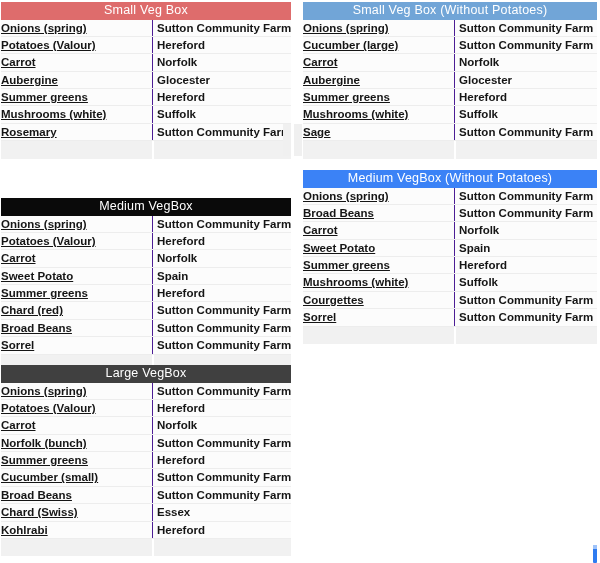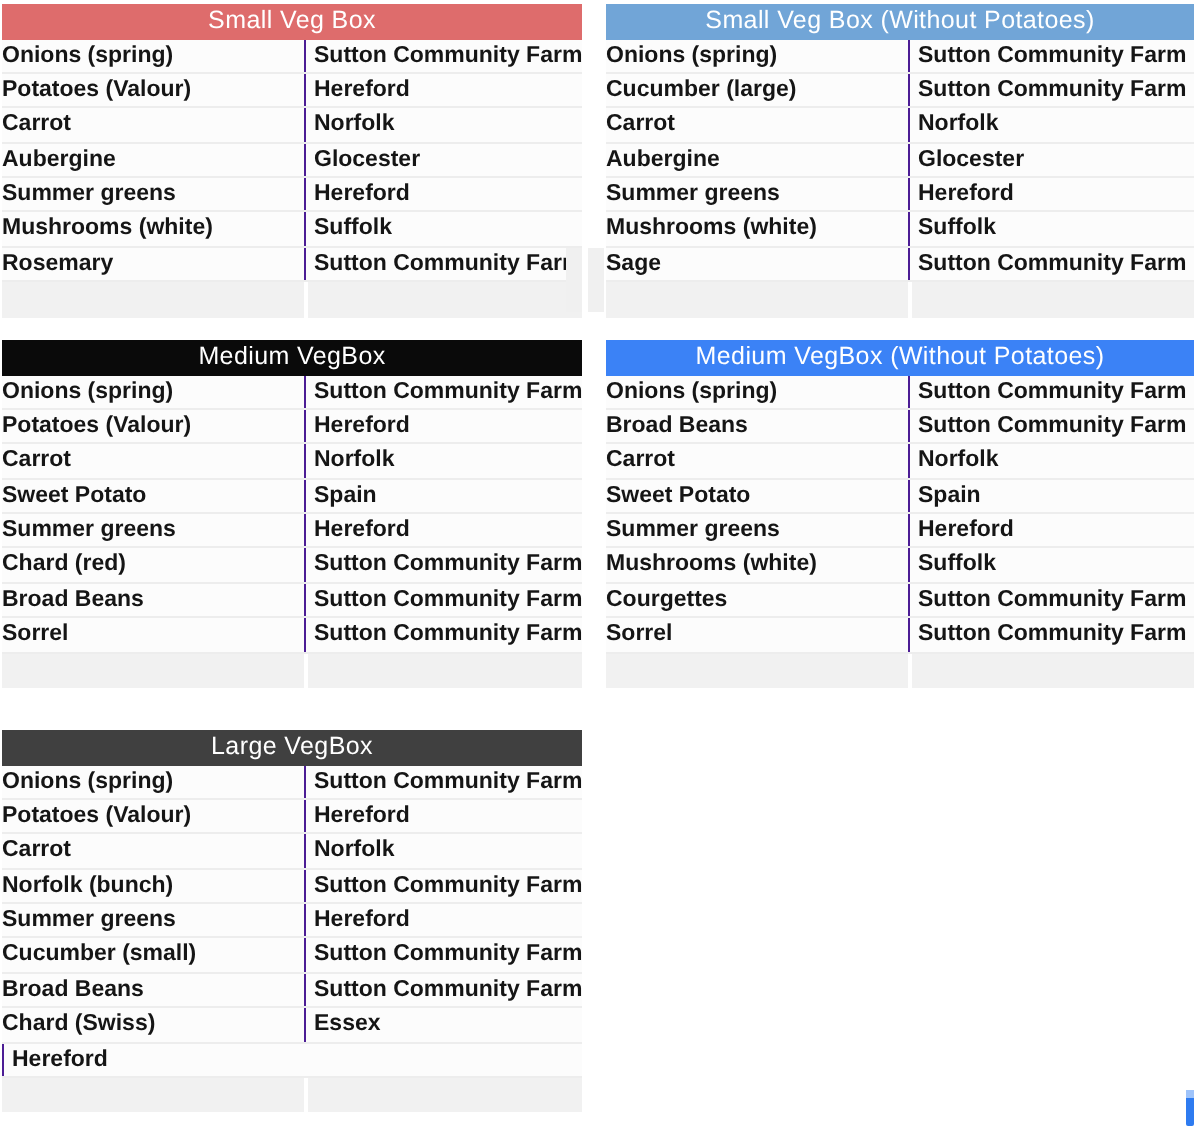--- a/index.html
+++ b/index.html
@@ -44,20 +44,21 @@
     font-weight: 700;
     color: #151515;
     white-space: nowrap;
     overflow: hidden;
   }
 
   .trow .c1 {
     width: 151px;
     padding-left: 0;
     flex: 0 0 auto;
+    text-decoration: underline;
   }
 
   .trow .c2 {
     flex: 1 1 auto;
     padding-left: 4px;
     border-left: 1px solid #4c1d95;
   }
 
   .trow.empty {
     background: #F1F1F1;
@@ -158,21 +159,21 @@
         <div class="c1">Sage</div>
         <div class="c2">Sutton Community Farm</div>
       </div>
       <div class="trow empty">
         <div class="c1"></div>
         <div class="c2"></div>
       </div>
     </section>
 
   <section class="vegtable" style="left:1px; top:170px; width:290px">
-      <div class="thead" style="background: rgb(10, 10, 10);">Medium VegBox</div>
+      <div class="thead" style="background: rgb(10, 10, 10); margin-top: 28px;">Medium VegBox</div>
       <div class="trow">
         <div class="c1">Onions (spring)</div>
         <div class="c2">Sutton Community Farm</div>
       </div>
       <div class="trow">
         <div class="c1">Potatoes (Valour)</div>
         <div class="c2">Hereford</div>
       </div>
       <div class="trow">
         <div class="c1">Carrot</div>
@@ -272,20 +273,21 @@
       </div>
       <div class="trow">
         <div class="c1">Broad Beans</div>
         <div class="c2">Sutton Community Farm</div>
       </div>
       <div class="trow">
         <div class="c1">Chard (Swiss)</div>
         <div class="c2">Essex</div>
       </div>
       <div class="trow">
+        <div class="c1">Kohlrabi</div>
         <div class="c2">Hereford</div>
       </div>
       <div class="trow empty">
         <div class="c1"></div>
         <div class="c2"></div>
       </div>
     </section>
 
   <div class="artifact-cell" style="left:283px; top:124px; width:8px; height:32px"></div>
   <div class="artifact-cell" style="left:294px; top:124px; width:8px; height:32px"></div>

